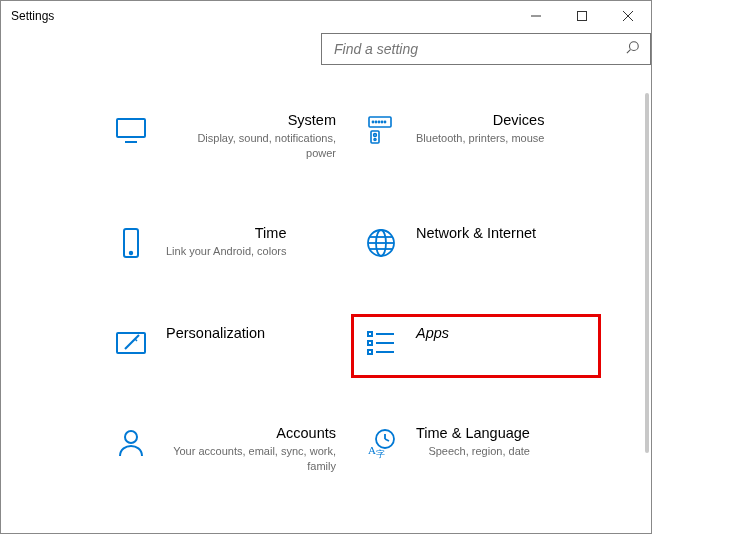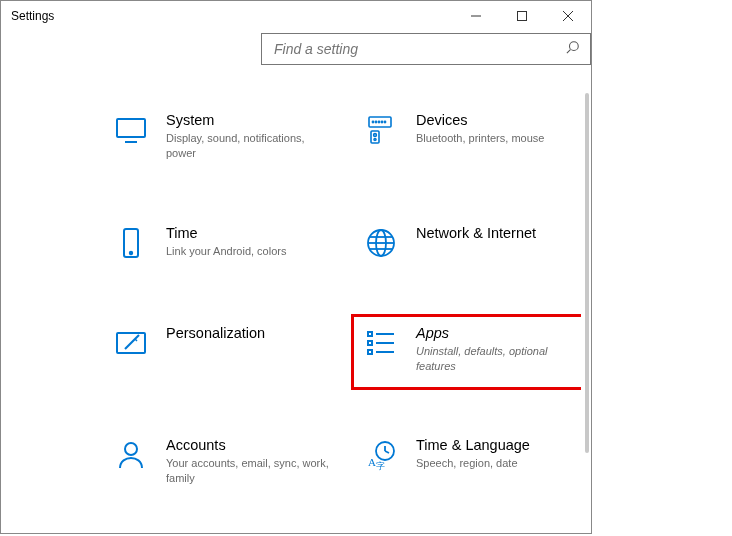--- a/index.html
+++ b/index.html
@@ -6,21 +6,21 @@
   html, body { margin: 0; padding: 0; }
   body {
     font-family: "Segoe UI", Arial, sans-serif;
     background: #fff;
     width: 732px;
     height: 536px;
     overflow: hidden;
     position: relative;
   }
   .window {
-    width: 592px;
+    width: 652px;
     height: 534px;
     border: 1px solid #888;
     position: relative;
     background: #fff;
   }
   .titlebar {
     height: 30px;
     display: flex;
     align-items: center;
     padding-left: 10px;
@@ -65,20 +65,21 @@
     color: #555;
     transform: scaleX(-1);
   }
   .content {
     position: absolute;
     top: 80px;
     left: 0;
     right: 10px;
     bottom: 0;
     overflow: hidden;
+    text-align: right;
   }
   .grid {
     display: grid;
     grid-template-columns: 1fr 1fr;
     column-gap: 0px;
     row-gap: 36px;
     padding: 20px 60px 20px 100px;
   }
   .tile {
     display: flex;
@@ -253,21 +254,20 @@
             <rect x="3" y="5" width="4" height="4"></rect>
               <line x1="11" y1="7" x2="29" y2="7"></line>
             <rect x="3" y="14" width="4" height="4"></rect>
               <line x1="11" y1="16" x2="29" y2="16"></line>
             <rect x="3" y="23" width="4" height="4"></rect>
               <line x1="11" y1="25" x2="29" y2="25"></line>
           </svg>
         </div>
         <div class="text">
           <div class="title">Apps</div>
-          <div class="desc">Uninstall, defaults, optional features</div>
         </div>
       </div>
 
       <div class="tile">
         <div class="icon">
           <svg viewBox="0 0 32 32" fill="none" stroke="#0078d4" stroke-width="2">
             <circle cx="16" cy="10" r="6"></circle>
             <path d="M 5 29 C 5 22 11 19 16 19 C 21 19 27 22 27 29"></path>
           </svg>
         </div>

